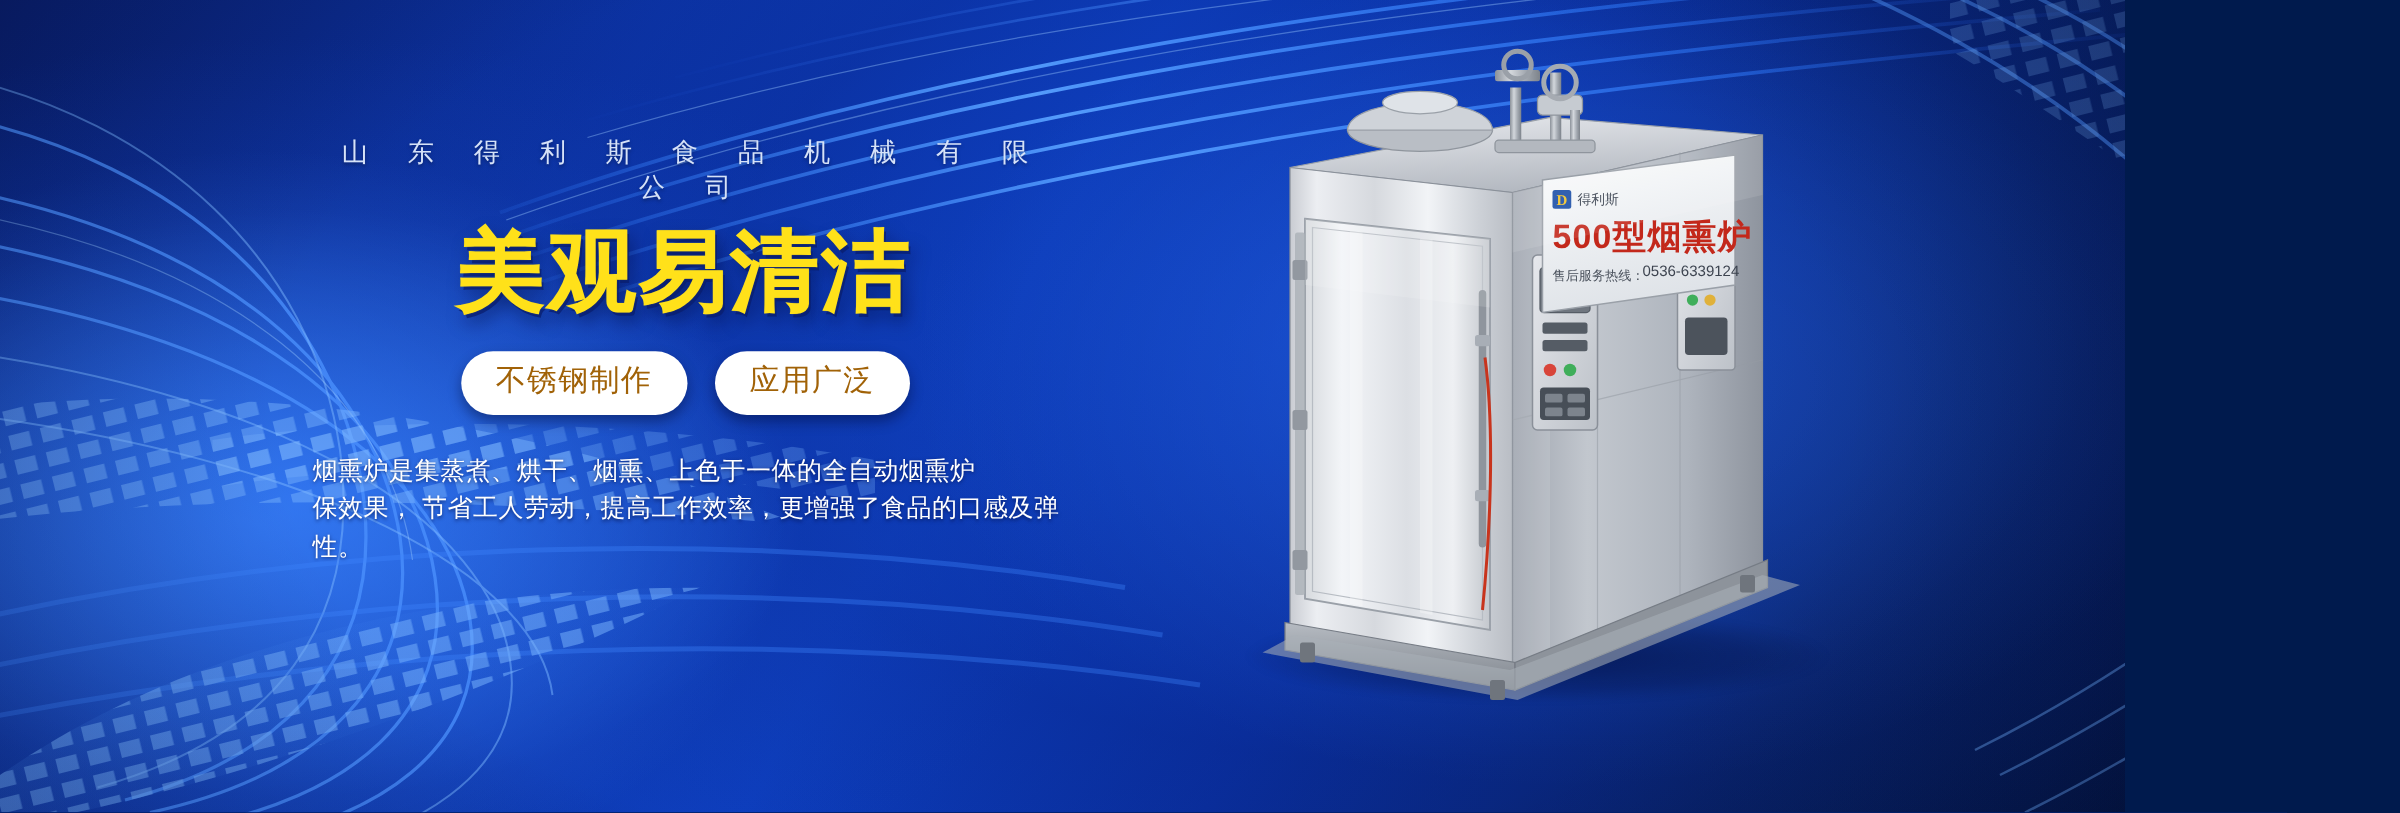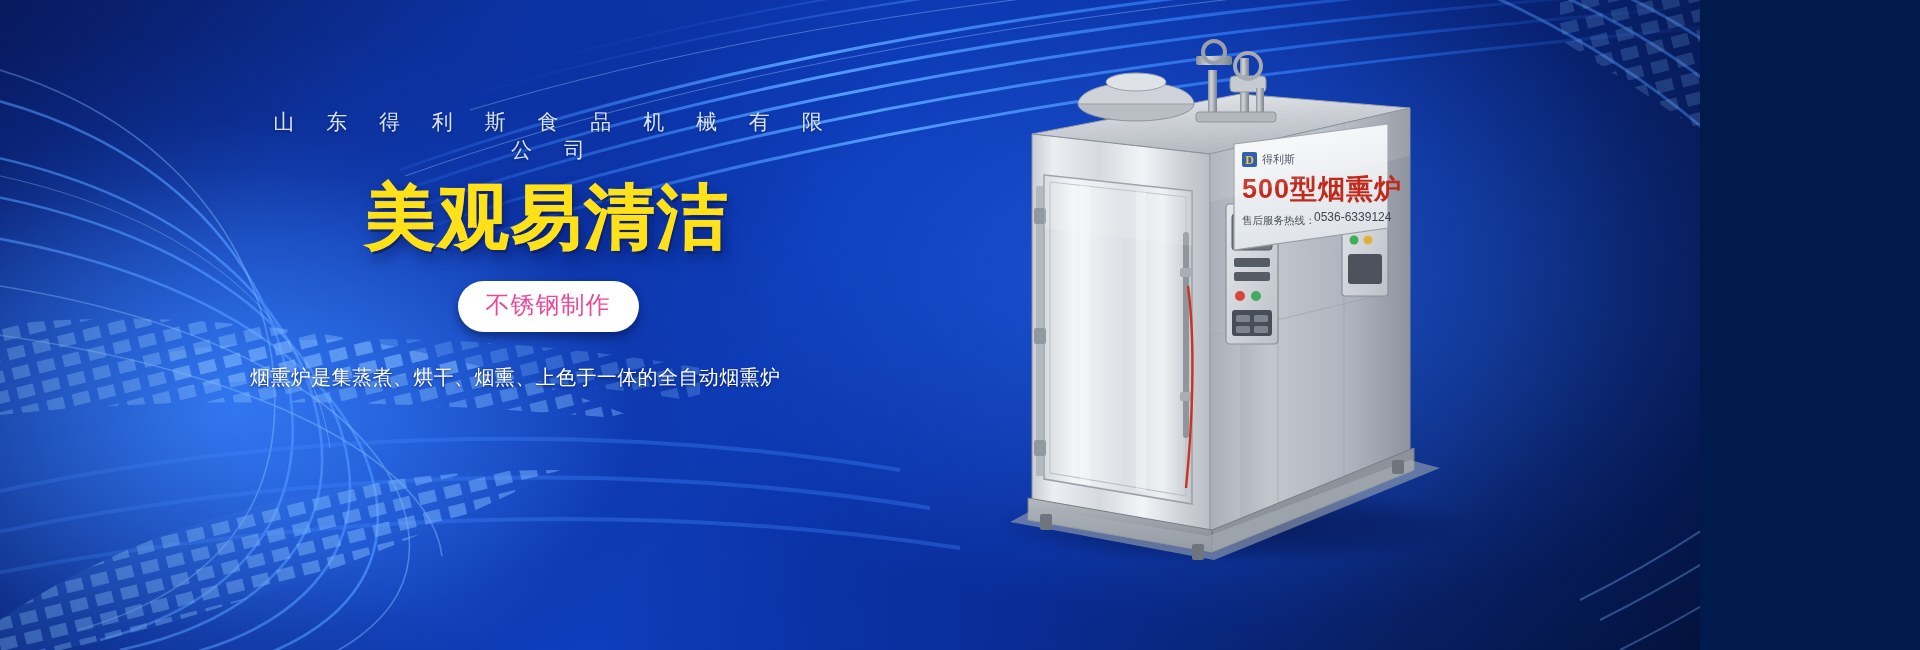--- a/index.html
+++ b/index.html
@@ -74,21 +74,21 @@
   }
 
   .pill-row {
     display: flex;
     gap: 22px;
     margin-top: 28px;
     justify-content: center;
   }
   .pill {
     background: #ffffff;
-    color: #ec4899;
+    color: #a16207;
     border-radius: 999px;
     padding: 11px 28px 13px 28px;
     font-size: 24px;
     letter-spacing: 1px;
     white-space: nowrap;
     box-shadow: 0 5px 10px rgba(0,8,50,0.45);
     line-height: 1.1;
   }
 
   .desc {
@@ -233,24 +233,26 @@
   <div class="bg-vignette"></div>
 
   <div class="content">
 
     <div class="company-name">山 东 得 利 斯 食 品 机 械 有 限 公 司</div>
 
     <h1 class="headline">美观易清洁</h1>
 
     <div class="pill-row">
       <div class="pill">不锈钢制作</div>
+      <div class="pill">应用广泛</div>
     </div>
 
     <div class="desc">
       <p>烟熏炉是集蒸煮、烘干、烟熏、上色于一体的全自动烟熏炉</p>
+      <p>保效果， 节省工人劳动，提高工作效率，更增强了食品的口感及弹性。</p>
     </div>
   </div>
 
   <div class="floor-shadow"></div>
 
   <div class="machine">
     <svg width="560" height="560" viewBox="0 0 560 560">
       <defs>
         <linearGradient id="steelFront" x1="0" y1="0" x2="1" y2="0">
           <stop offset="0%" stop-color="#c9ccd2"></stop>

